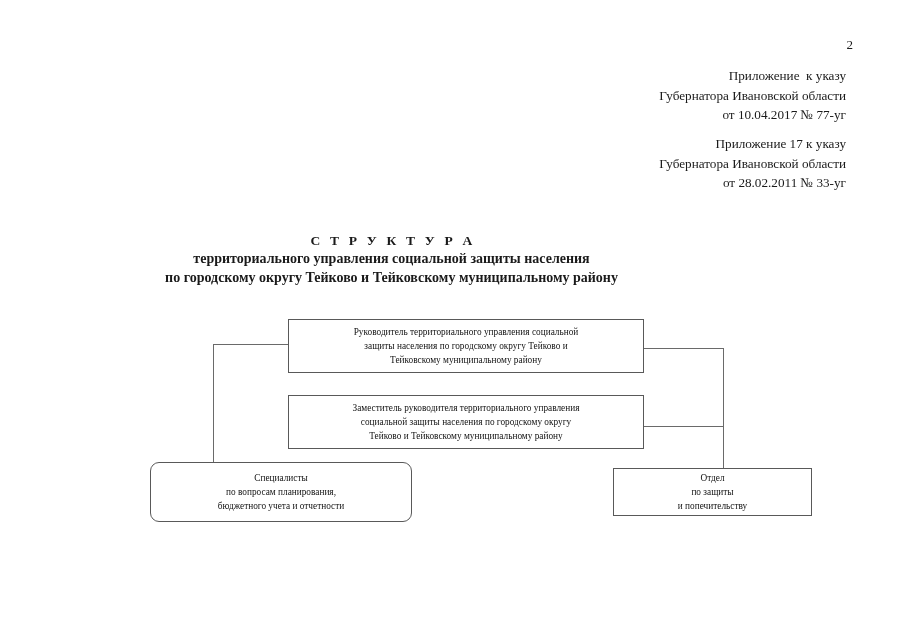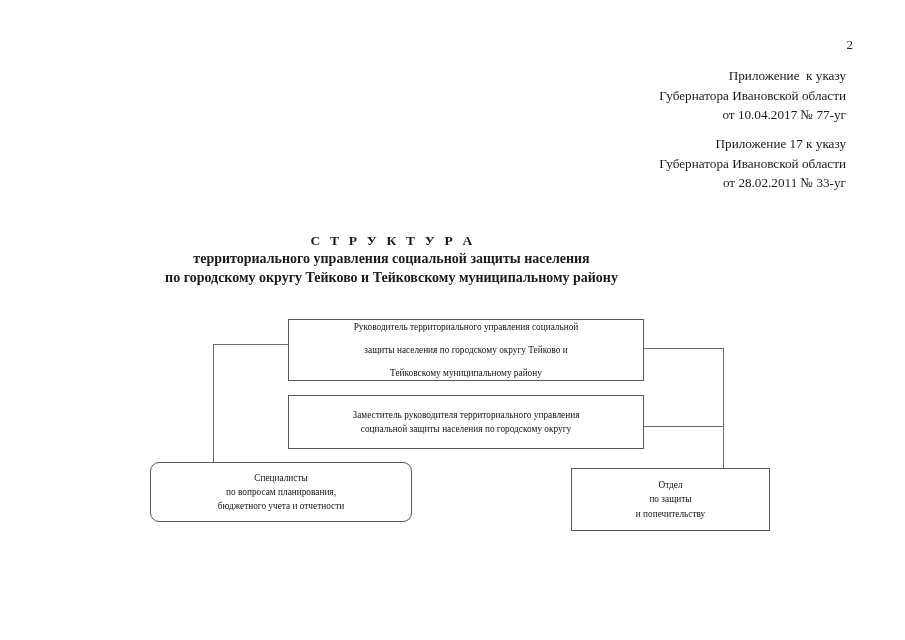--- a/index.html
+++ b/index.html
@@ -87,24 +87,24 @@
     align-items: center;
     justify-content: center;
     text-align: center;
     font-size: 9.3px;
     line-height: 14.2px;
     color: #121212;
     z-index: 2;
   }
   .node .ln { display: block; white-space: nowrap; }
 
-  #node-head  { left: 288px; top: 319px; width: 356px; height: 62px; justify-content: space-between; }
+  #node-head  { left: 288px; top: 319px; width: 356px; height: 54px; }
   #node-deputy{ left: 288px; top: 395px; width: 356px; height: 54px; }
   #node-specialists { left: 150px; top: 462px; width: 262px; height: 60px; border-radius: 9px; }
-  #node-guardianship{ left: 571px; top: 468px; width: 199px; height: 63px; }
+  #node-guardianship{ left: 613px; top: 468px; width: 199px; height: 48px; }
 
   
   .conn {
     position: absolute;
     background: #6a6a6a;
     z-index: 1;
   }
   .conn.h { height: 1px; }
   .conn.v { width: 1px; }
 
@@ -155,20 +155,21 @@
 
     <div class="node" id="node-head">
       <span class="ln">Руководитель территориального управления социальной</span>
       <span class="ln">защиты населения по городскому округу Тейково и</span>
       <span class="ln">Тейковскому муниципальному району</span>
     </div>
 
     <div class="node" id="node-deputy">
       <span class="ln">Заместитель руководителя территориального управления</span>
       <span class="ln">социальной защиты населения по городскому округу</span>
+      <span class="ln">Тейково и Тейковскому муниципальному району</span>
     </div>
 
     <div class="node" id="node-specialists">
       <span class="ln">Специалисты</span>
       <span class="ln">по вопросам планирования,</span>
       <span class="ln">бюджетного учета и отчетности</span>
     </div>
 
     <div class="node" id="node-guardianship">
       <span class="ln">Отдел</span>

